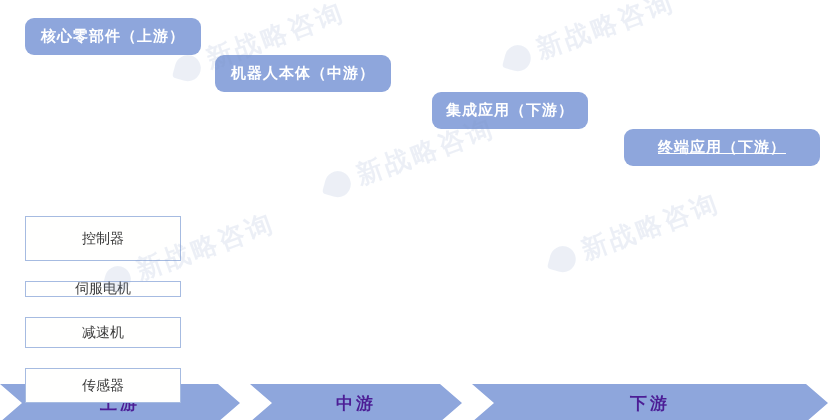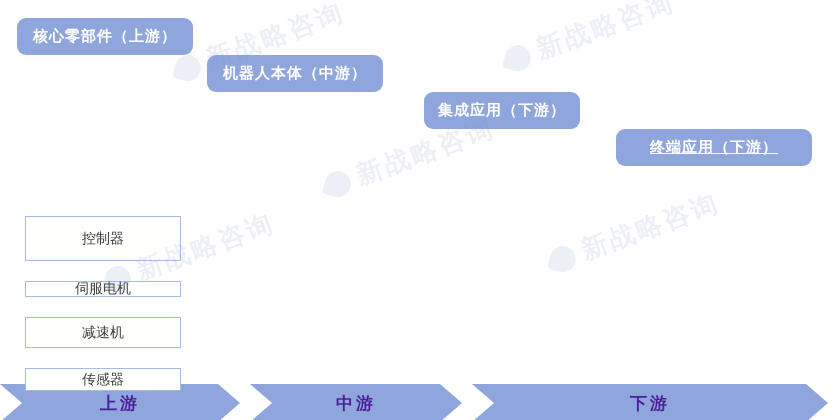--- a/index.html
+++ b/index.html
@@ -3,21 +3,21 @@
 <meta charset="utf-8">
 <style>
   html,body{margin:0;padding:0;background:#fff;}
   #stage{
     position:relative;width:835px;height:420px;background:#ffffff;overflow:hidden;
     font-family:"Liberation Sans","DejaVu Sans",sans-serif;
   }
   .hdr{
     position:absolute;top:18px;height:37px;border-radius:9px;
     background:var(--accent);color:#fff;font-size:15px;font-weight:bold;
-    display:flex;align-items:center;justify-content:center;letter-spacing:1px;
+    display:flex;align-items:center;justify-content:center;letter-spacing:1px;margin-left:8px;
   }
   .col{position:absolute;display:flex;flex-direction:column;}
   .box{
     background:#fffffe;border:1px solid var(--boxborder);
     color:var(--boxtext);font-size:14px;
     display:flex;align-items:center;justify-content:center;
     box-sizing:border-box;
   }
   .band{
     position:absolute;top:384px;height:38px;background:var(--accent);
@@ -44,21 +44,21 @@
 
   <div class="hdr layer" style="left:17px;width:176px;">核心零部件（上游）</div>
   <div class="hdr layer" style="left:207px;width:176px;">机器人本体（中游）</div>
   <div class="hdr layer" style="left:424px;width:156px;">集成应用（下游）</div>
   <div class="hdr layer" style="left:616px;width:196px;text-decoration:underline;">终端应用（下游）</div>
 
   <div class="col layer" style="left:25px;top:68px;width:156px;gap:20px;">
       <div class="box" style="height: 45px;">控制器</div>
       <div class="box" style="height: 16px;">伺服电机</div>
       <div class="box" style="height: 31px;">减速机</div>
-      <div class="box" style="height: 23px;">传感器</div>
+      <div class="box" style="height: 35px;">传感器</div>
     </div>
 
   <div class="band" style="left:0px;width:240px;">
       <span>上游</span>
     </div>
   <div class="band" style="left:250px;width:212px;">
       <span>中游</span>
     </div>
   <div class="band" style="left:472px;width:356px;">
       <span>下游</span>

